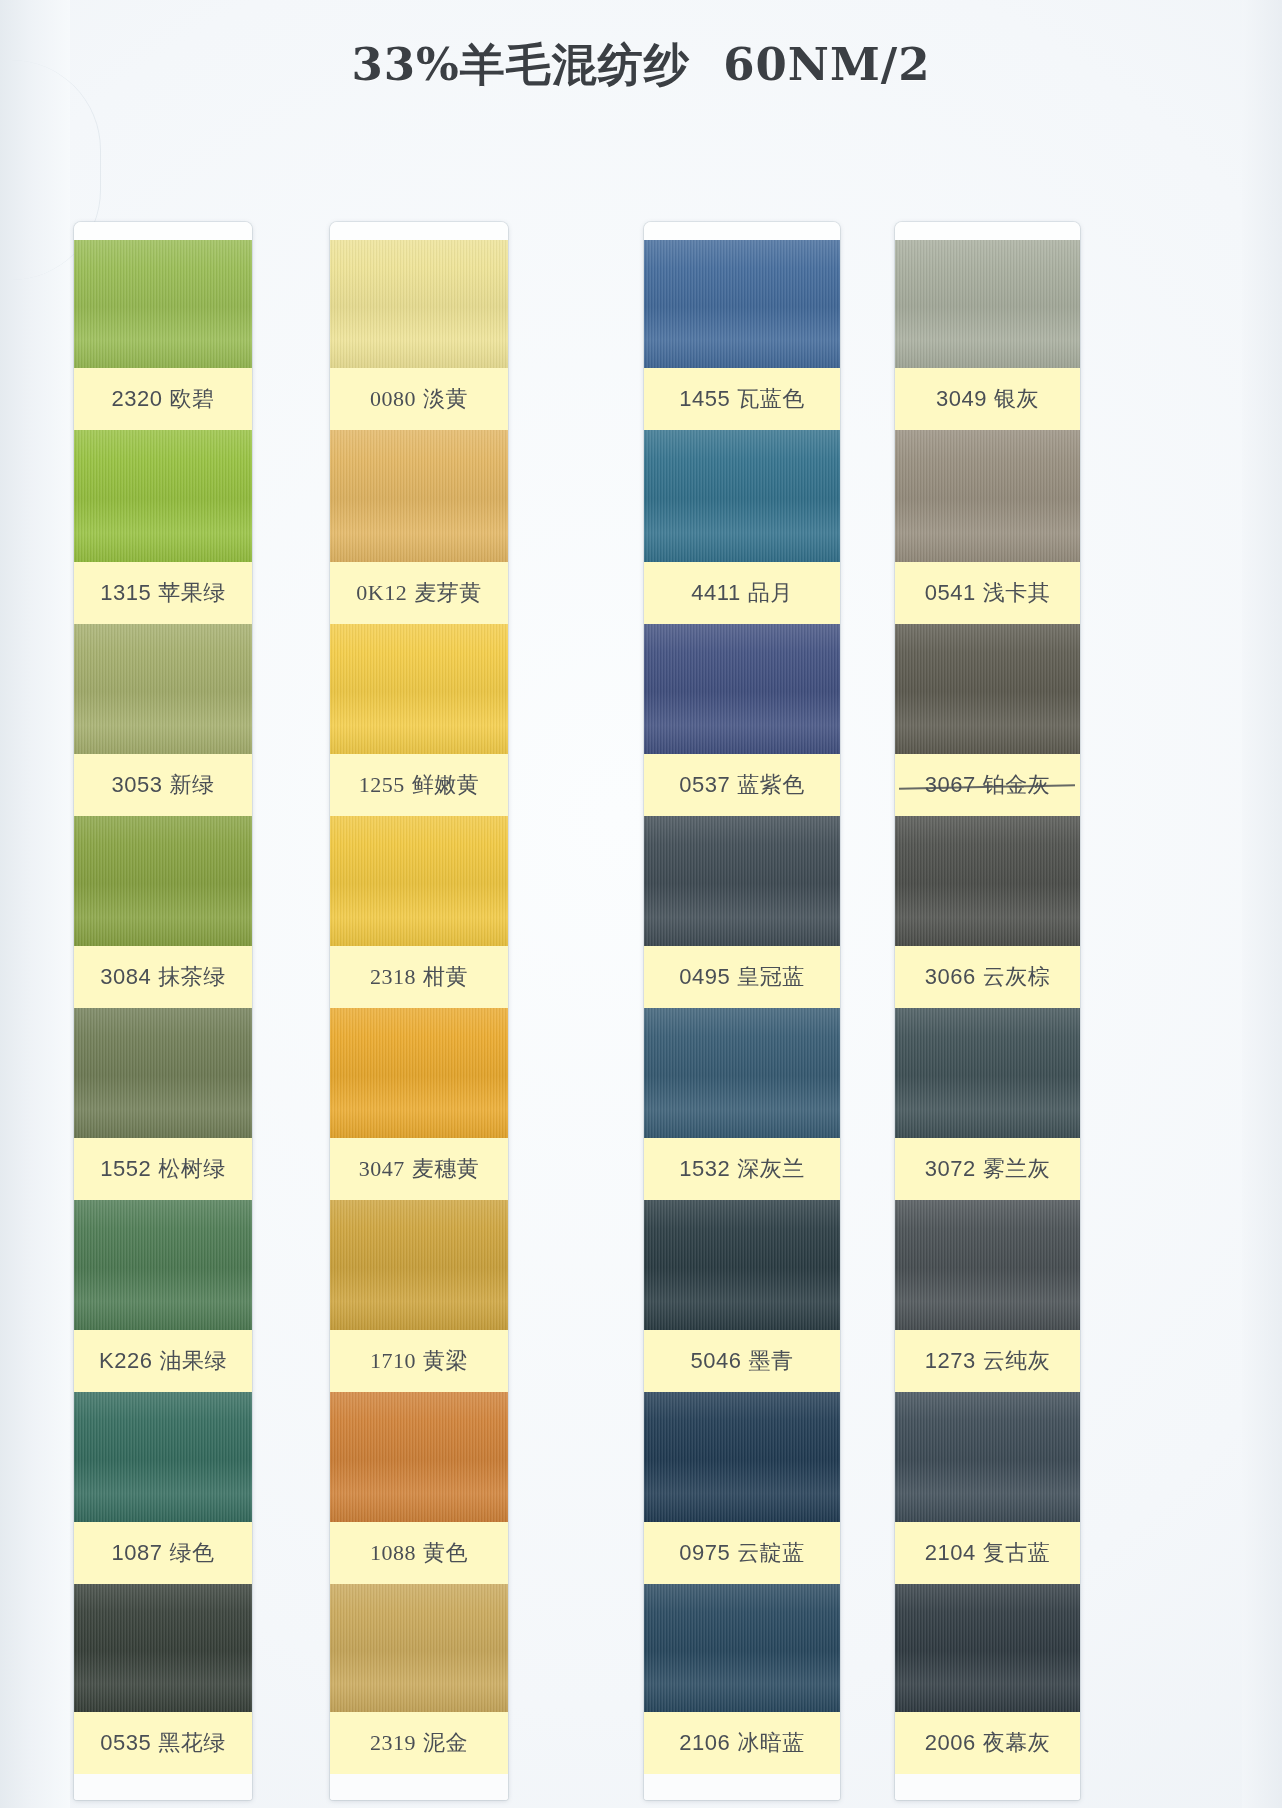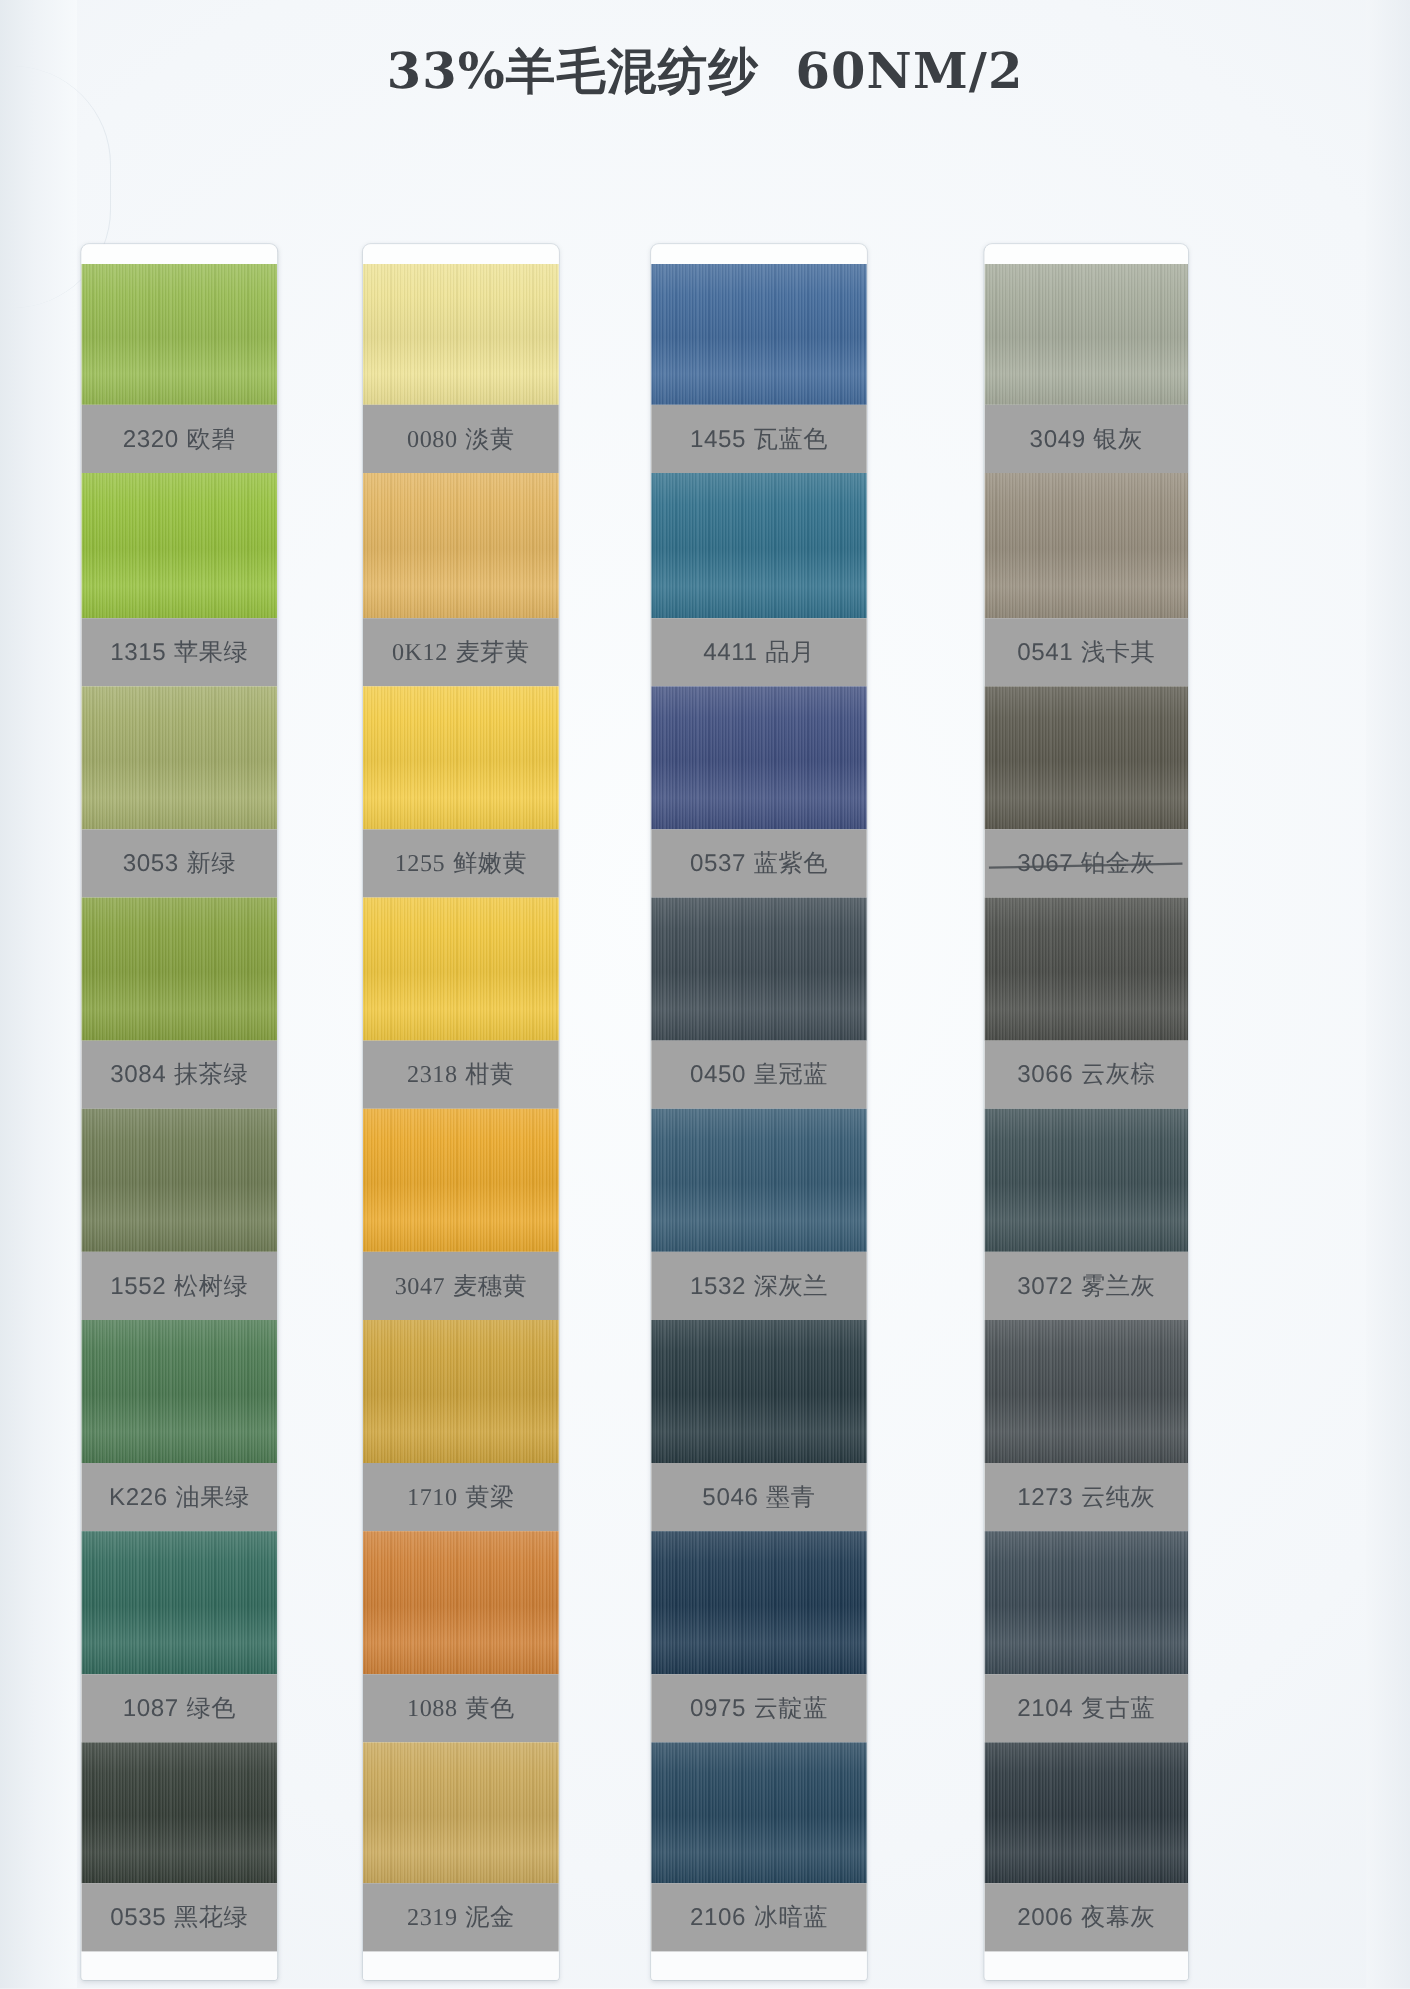--- a/index.html
+++ b/index.html
@@ -131,21 +131,21 @@
       rgba(255,255,255,.13) 0%,
       rgba(255,255,255,.03) 22%,
       rgba(0,0,0,.04) 52%,
       rgba(255,255,255,.08) 78%,
       rgba(0,0,0,.06) 100%);
     pointer-events: none;
     z-index: 1;
   }
   .swatch-label {
     height: 62px;
-    background: #a3a3a3;
+    background: #fef9c3;
     display: flex;
     align-items: center;
     justify-content: center;
     color: #4a4f55;
     font-size: 22px;
     letter-spacing: .5px;
     white-space: nowrap;
     position: relative;
   }
   .swatch-label .code { margin-right: 7px; }
@@ -290,21 +290,21 @@
         </div>
         <div class="swatch">
           <div class="swatch-chip" style="height: 128px; background: rgb(201, 168, 90);"></div>
           <div class="swatch-label">
             <span class="code">2319</span>
             <span class="cname">泥金</span>
           </div>
         </div>
         <div class="card-bottom"></div>
       </div>
-      <div class="swatch-column" style="left: 592px; width: 196px;">
+      <div class="swatch-column" style="left: 644px; width: 196px;">
         <div class="card-top"></div>
         <div class="swatch">
           <div class="swatch-chip" style="height: 128px; background: rgb(65, 105, 154);"></div>
           <div class="swatch-label">
             <span class="code">1455</span>
             <span class="cname">瓦蓝色</span>
           </div>
         </div>
         <div class="swatch">
           <div class="swatch-chip" style="height: 132px; background: rgb(49, 112, 139);"></div>
@@ -316,21 +316,21 @@
         <div class="swatch">
           <div class="swatch-chip" style="height: 130px; background: rgb(64, 79, 127);"></div>
           <div class="swatch-label">
             <span class="code">0537</span>
             <span class="cname">蓝紫色</span>
           </div>
         </div>
         <div class="swatch">
           <div class="swatch-chip" style="height: 130px; background: rgb(62, 74, 83);"></div>
           <div class="swatch-label">
-            <span class="code">0450</span>
+            <span class="code">0495</span>
             <span class="cname">皇冠蓝</span>
           </div>
         </div>
         <div class="swatch">
           <div class="swatch-chip" style="height: 130px; background: rgb(53, 90, 114);"></div>
           <div class="swatch-label">
             <span class="code">1532</span>
             <span class="cname">深灰兰</span>
           </div>
         </div>

